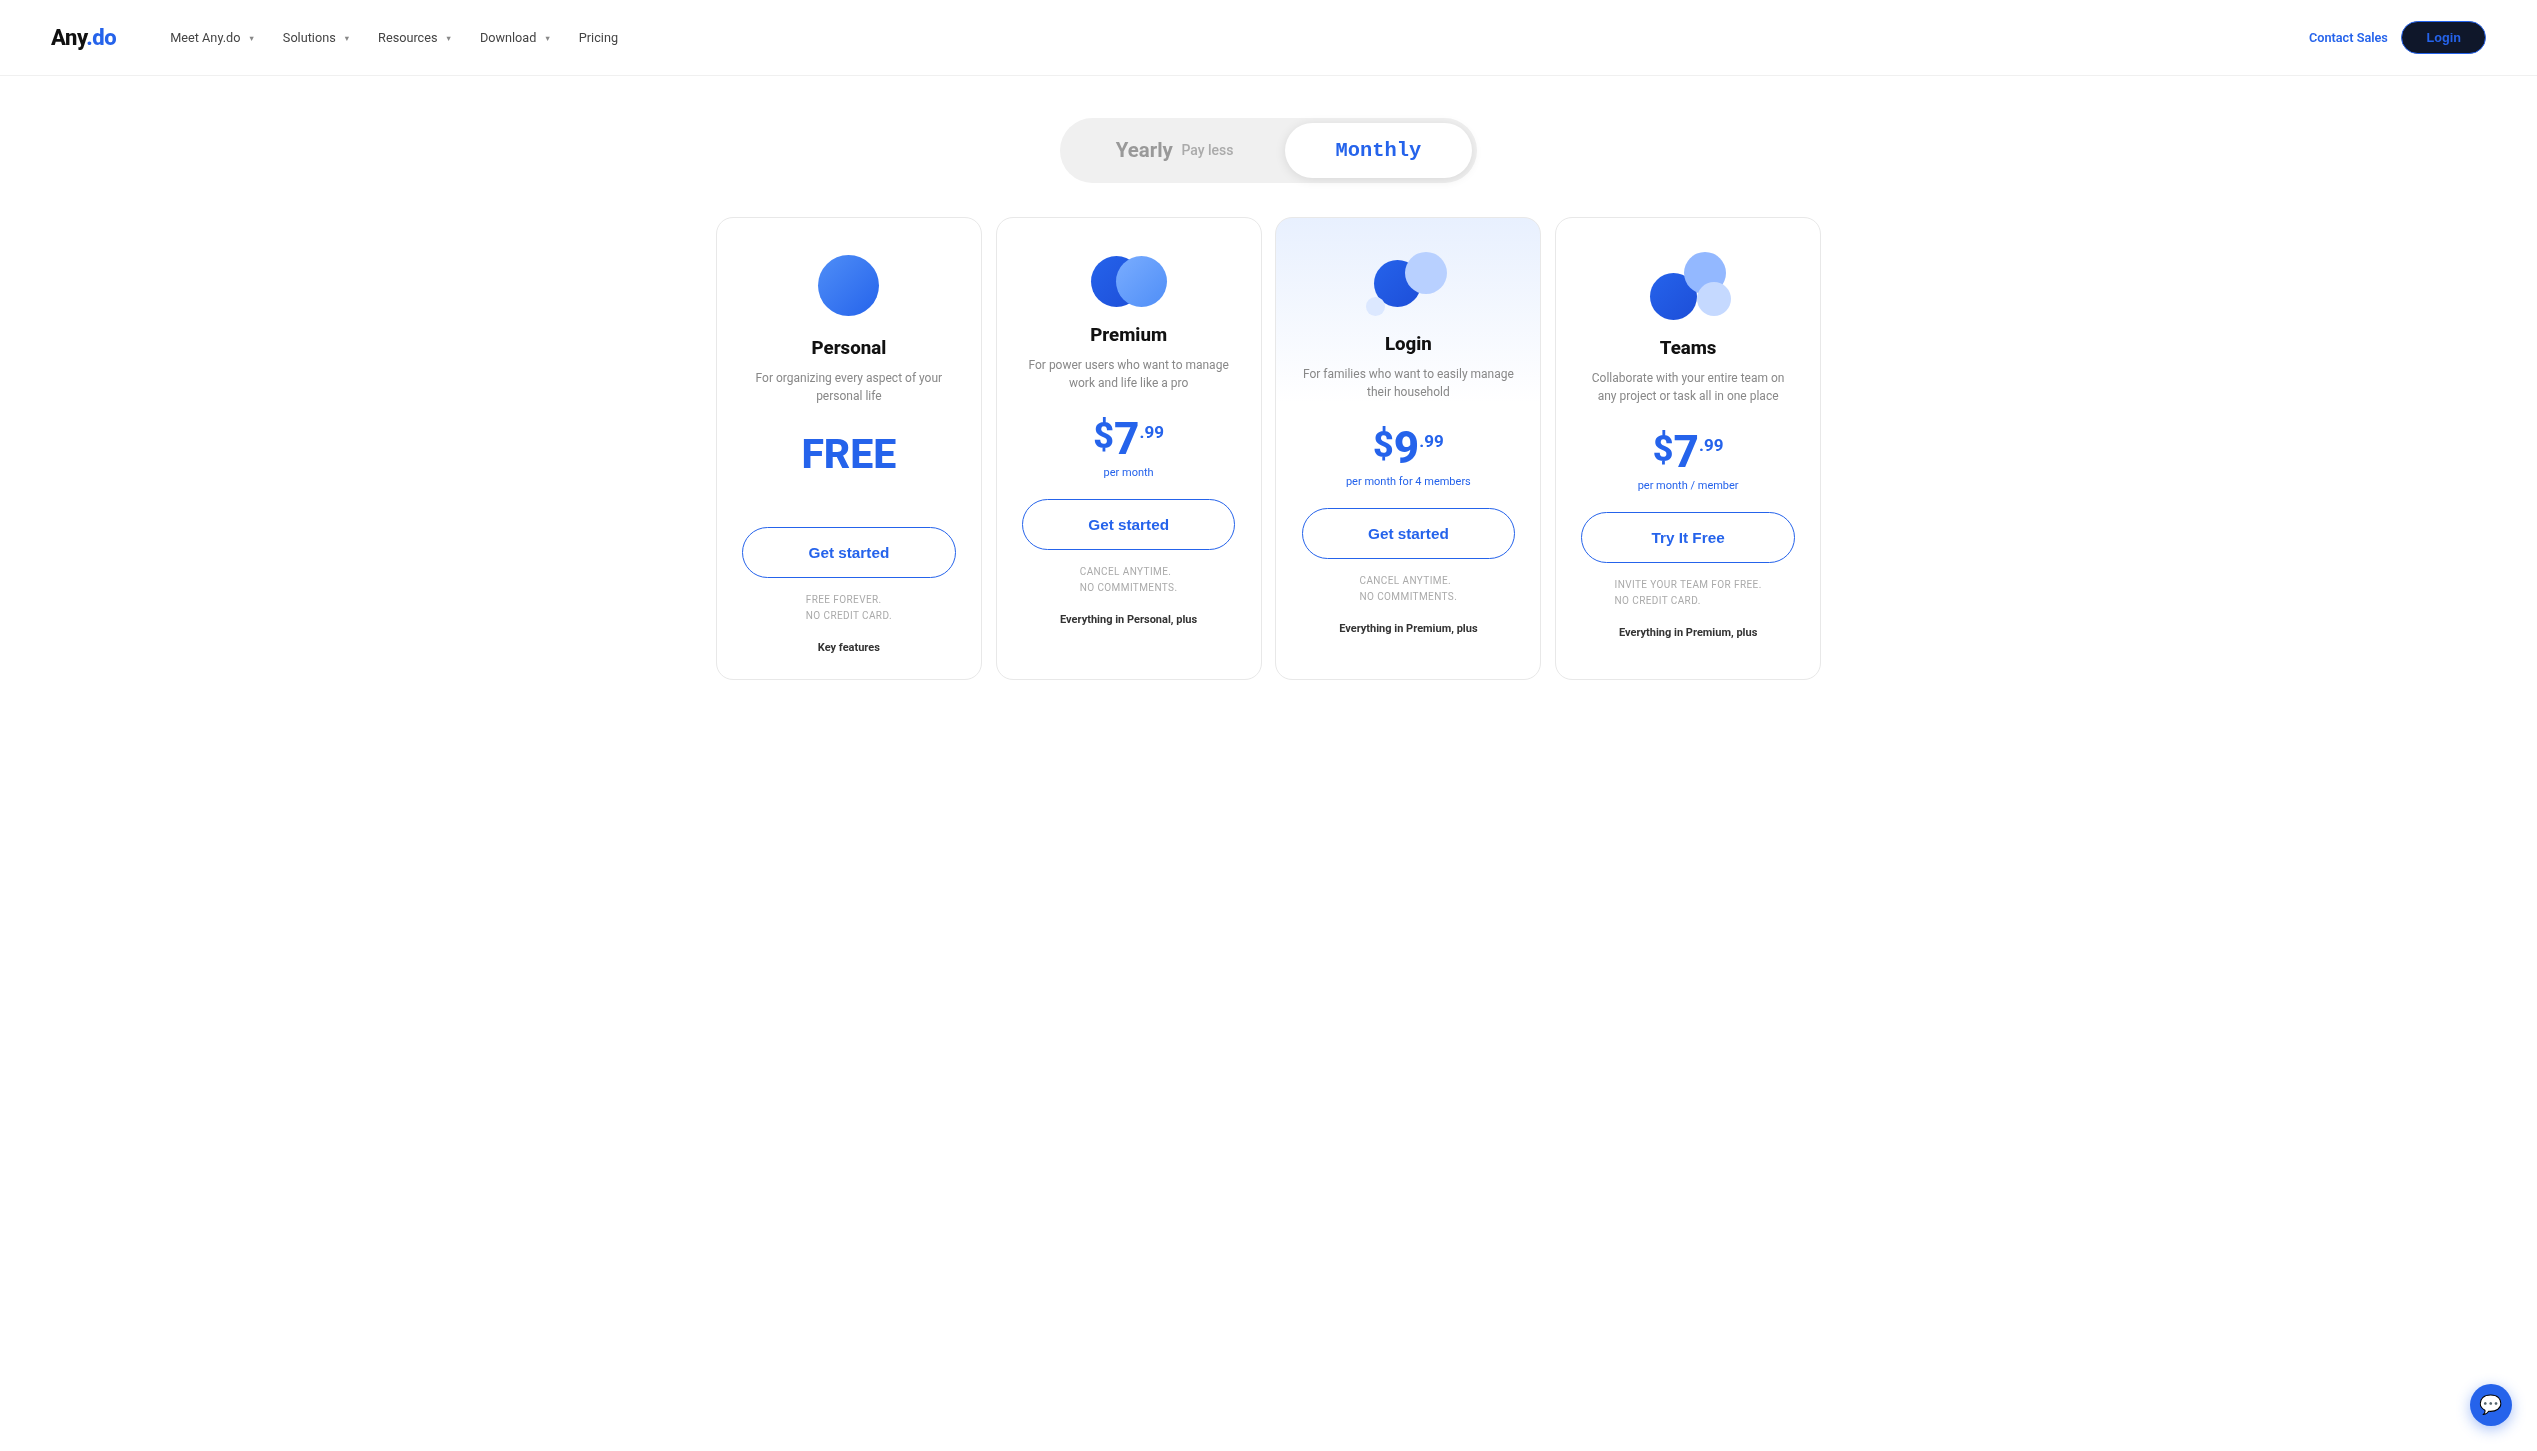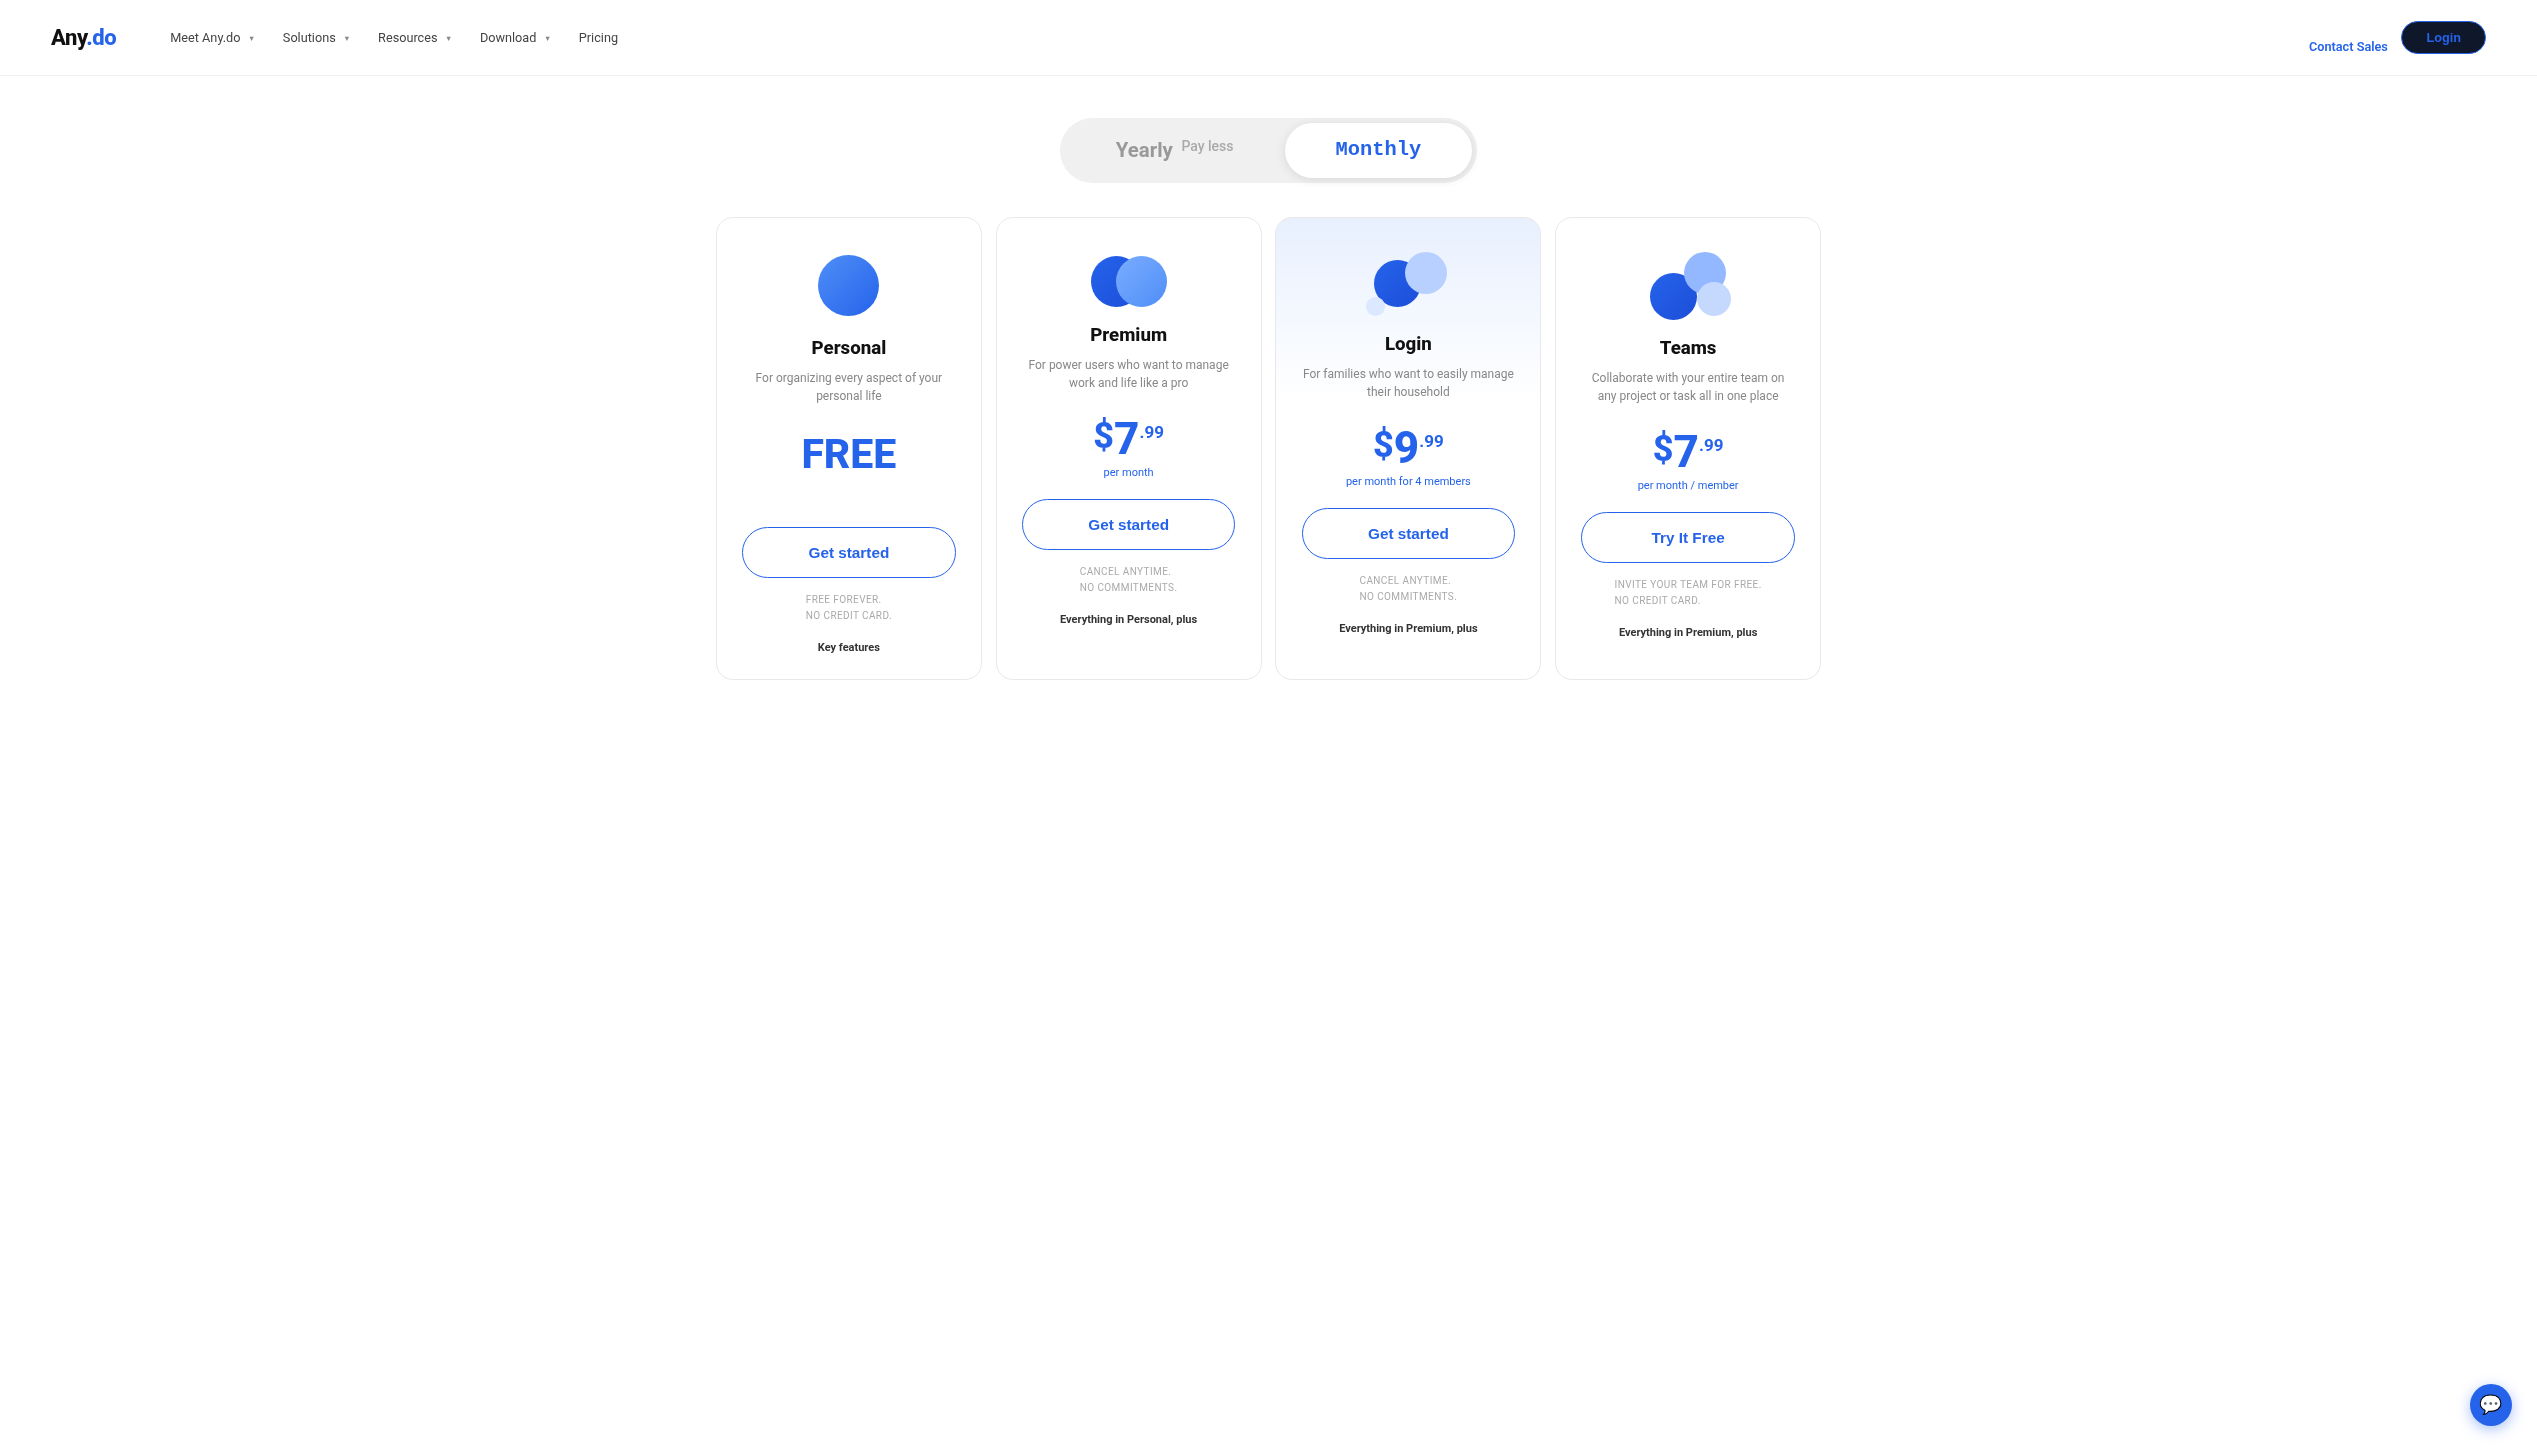--- a/index.html
+++ b/index.html
@@ -41,21 +41,21 @@
       cursor: pointer;
       border-radius: 5.1px;
       text-decoration: none;
     }
     .nav-item .chevron {
       font-size: 8.5px;
       color: #888;
     }
     .nav-actions {
       display: flex;
-      align-items: flex-end;
+      align-items: center;
       gap: 13.6px;
     }
     .contact-sales {
       font-size: 12.7px;
       color: #2563eb;
       font-weight: 600;
       cursor: pointer;
     }
     .login-btn {
       padding: 8.5px 24px;
@@ -81,21 +81,21 @@
       padding: 5.1px;
       gap: 0;
     }
     .toggle-option {
       padding: 15.3px 51px;
       border-radius: 37px;
       font-size: 20.4px;
       font-weight: 700;
       cursor: pointer;
       display: flex;
-      align-items: flex-start;
+      align-items: center;
       gap: 8.5px;
       color: #999;
     }
     .toggle-option.active {
       background: #fff;
       color: #2563eb;
       box-shadow: 0 1.7px 10.2px rgba(0,0,0,0.1);
       font-family: Liberation Mono, monospace;
     }
     .toggle-option .pay-less {

